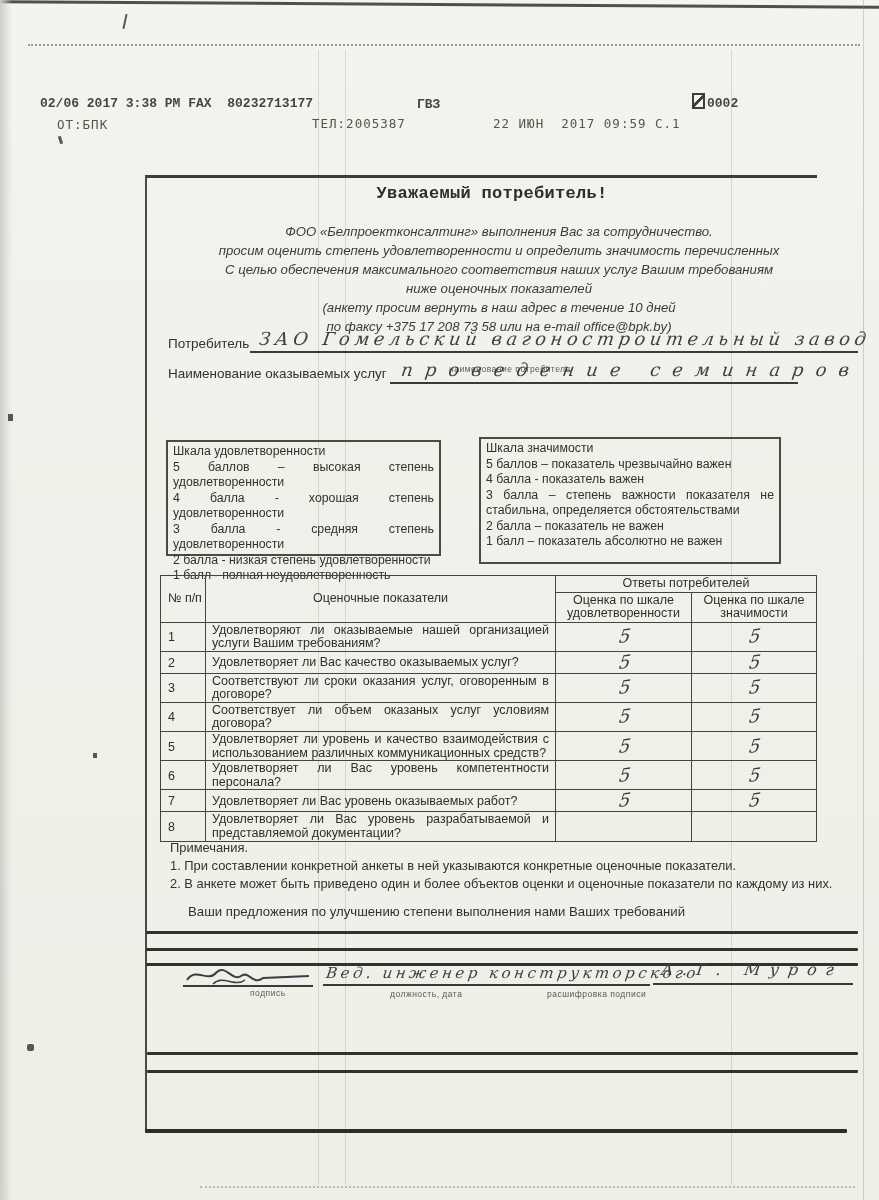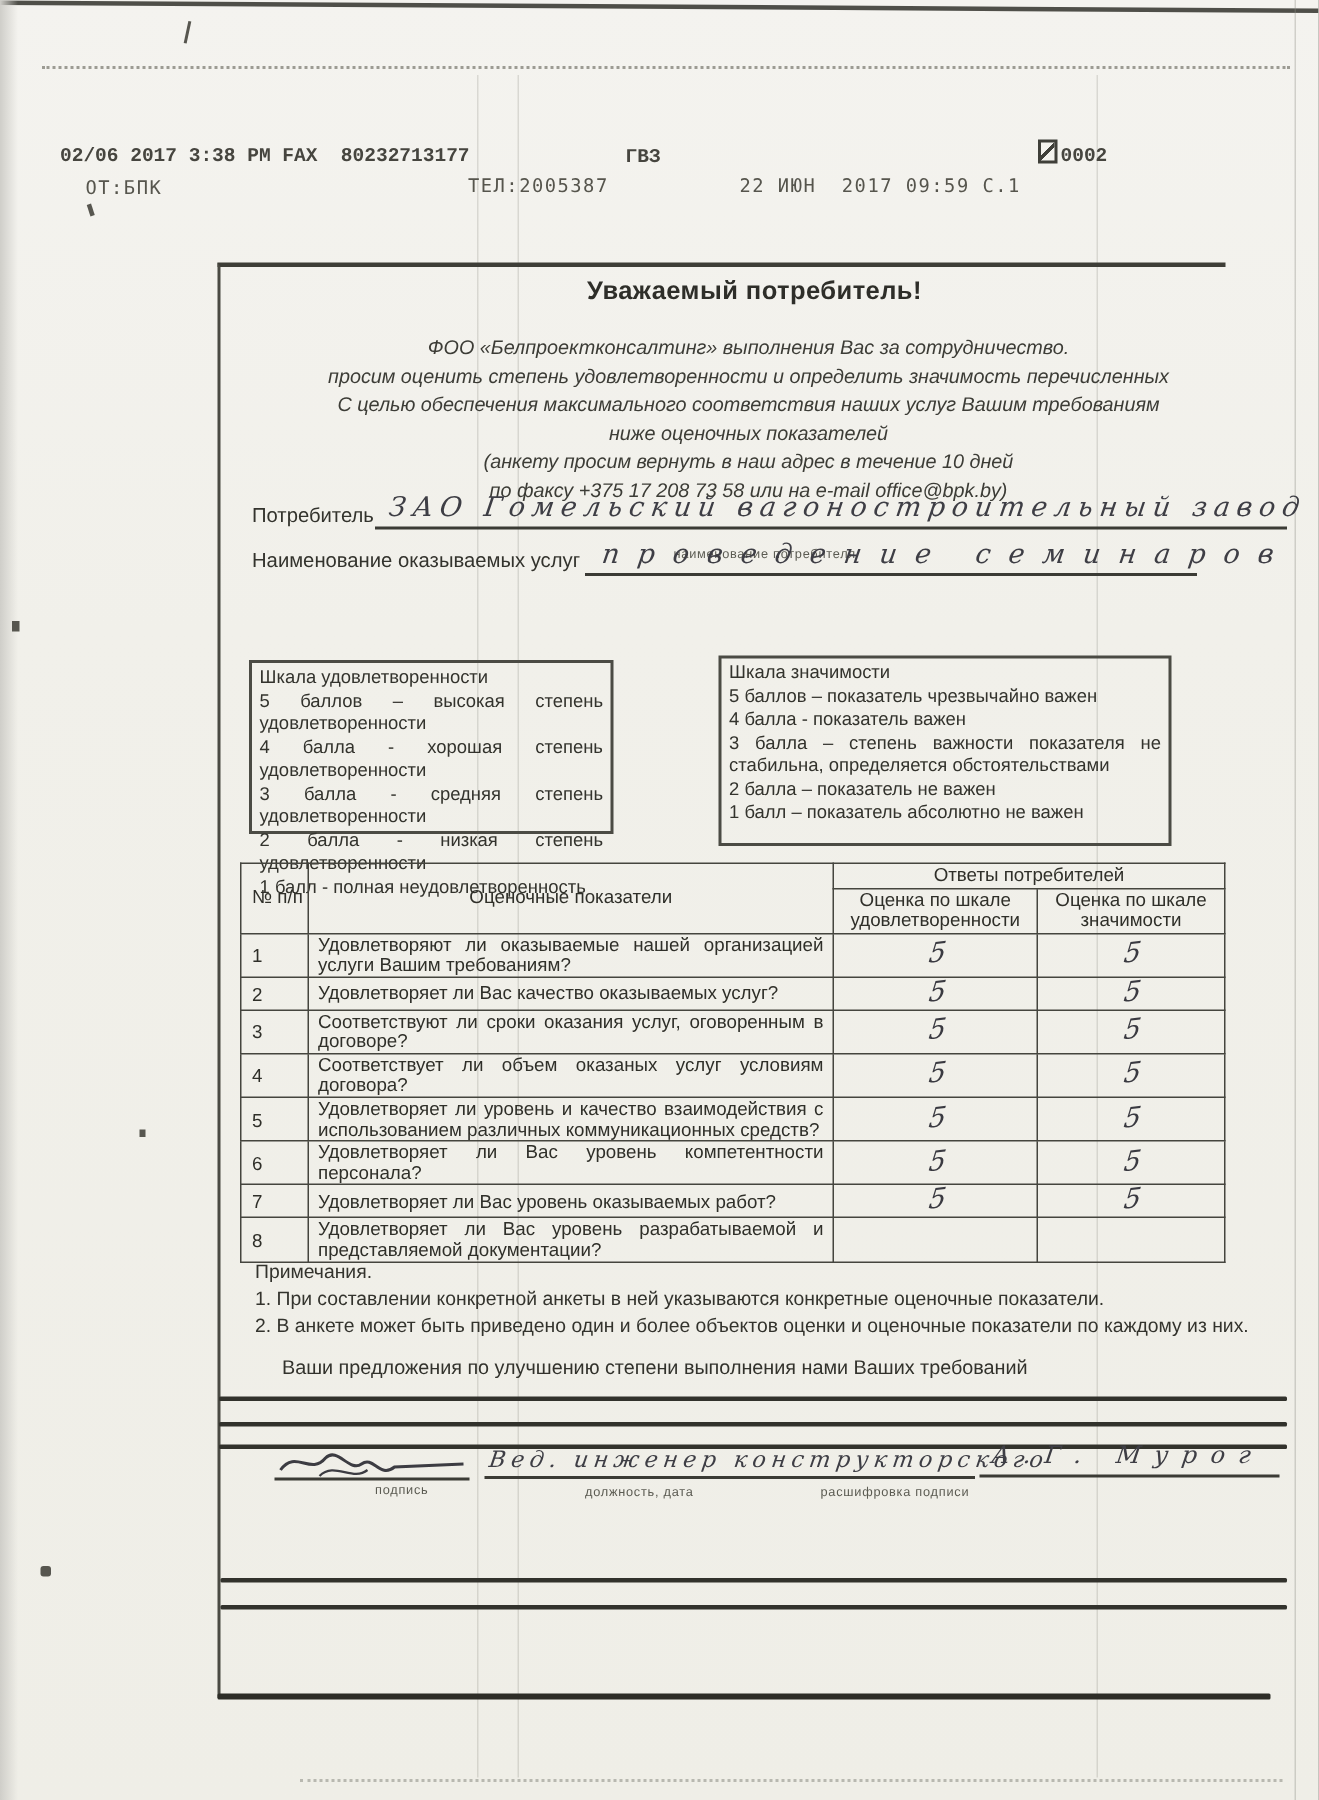--- a/index.html
+++ b/index.html
@@ -58,21 +58,21 @@
   <div class="abs" style="left:692px;top:93px;">
     <span class="page-icon"></span><span class="fax1">0002</span>
   </div>
   <div class="abs fax2" style="left:57px;top:117px;">ОТ:БПК</div>
   <div class="abs fax2" style="left:312px;top:116px;">ТЕЛ:2005387</div>
   <div class="abs fax2" style="left:493px;top:116px;">22 ИЮН  2017 09:59 С.1</div>
 
   <div class="abs" style="left:145px;top:175px;width:670px;height:954px;border-left:2px solid #4a4a43;border-top:3px solid #3e3e37;"></div>
   <div class="rule" style="left:145px;top:1129px;width:702px;height:4px;background:#2d2d27;"></div>
 
-  <div class="abs title" style="left:163px;top:184px;width:680px;">Уважаемый потребитель!</div>
+  <div class="abs title" style="left:152px;top:184px;width:680px;font-family:Liberation Mono, monospace;">Уважаемый потребитель!</div>
   <div class="abs intro" style="left:120px;top:222px;width:758px;">
 
       <div>ФОО «Белпроектконсалтинг» выполнения Вас за сотрудничество.</div>
 
       <div>просим оценить степень удовлетворенности и определить значимость перечисленных</div>
 
       <div>С целью обеспечения максимального соответствия наших услуг Вашим требованиям</div>
 
       <div>ниже оценочных показателей</div>
 
@@ -84,21 +84,21 @@
 
   <div class="abs label" style="left:168px;top:336px;">Потребитель</div>
   <div class="wline" style="left:250px;top:351px;width:608px;"></div>
   <div class="abs hw" style="left:258px;top:328px;font-size:18px;letter-spacing:4.5px;">ЗАО Гомельский вагоностроительный завод</div>
   <div class="abs smalllabel" style="left:417px;top:364px;padding-left:32px;">наименование потребителя</div>
 
   <div class="abs label" style="left:168px;top:366px;">Наименование оказываемых услуг</div>
   <div class="wline" style="left:390px;top:382px;width:408px;"></div>
   <div class="abs hw" style="left:400px;top:359px;font-size:18px;letter-spacing:12px;">проведение семинаров</div>
 
-  <div class="abs scalebox" style="left:166px;top:440px;width:243px;height:116px;">
+  <div class="abs scalebox" style="left:166px;top:440px;width:275px;height:116px;">
     <div class="scale-title">Шкала удовлетворенности</div>
 
       <div class="scale-item">5 баллов – высокая степень удовлетворенности</div>
 
       <div class="scale-item">4 балла - хорошая степень удовлетворенности</div>
 
       <div class="scale-item">3 балла - средняя степень удовлетворенности</div>
 
       <div class="scale-item">2 балла - низкая степень удовлетворенности</div>
 

